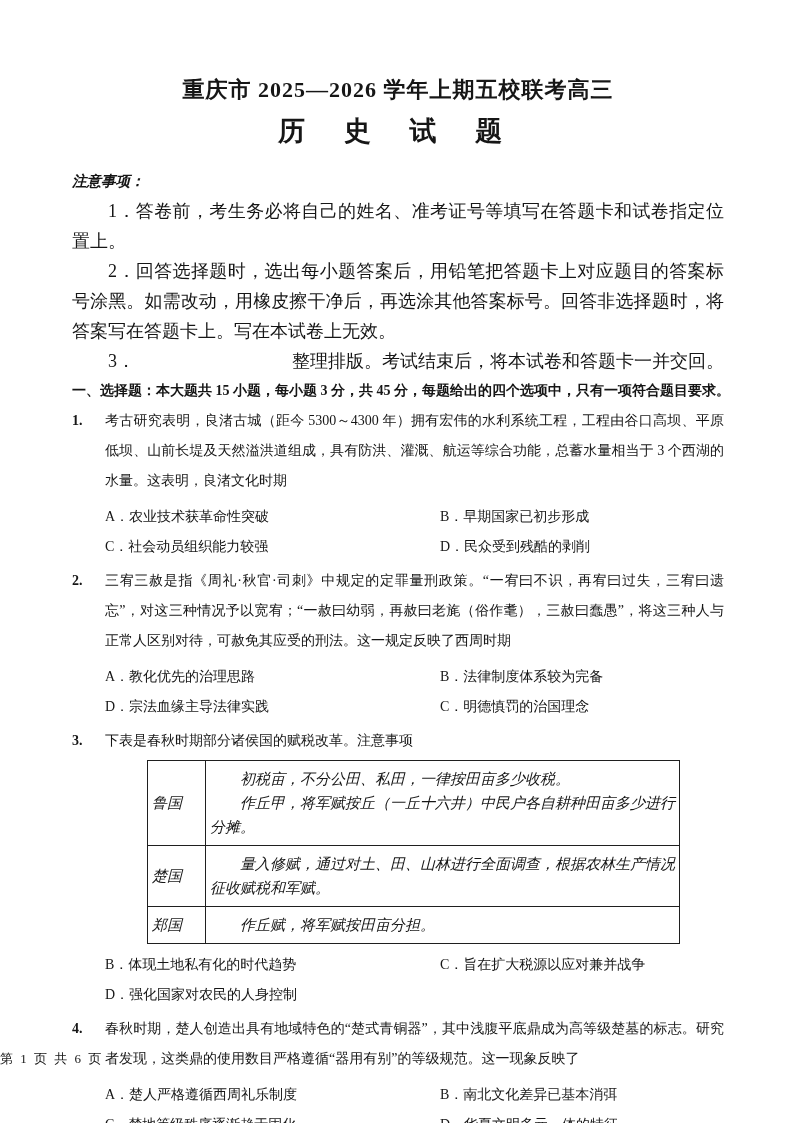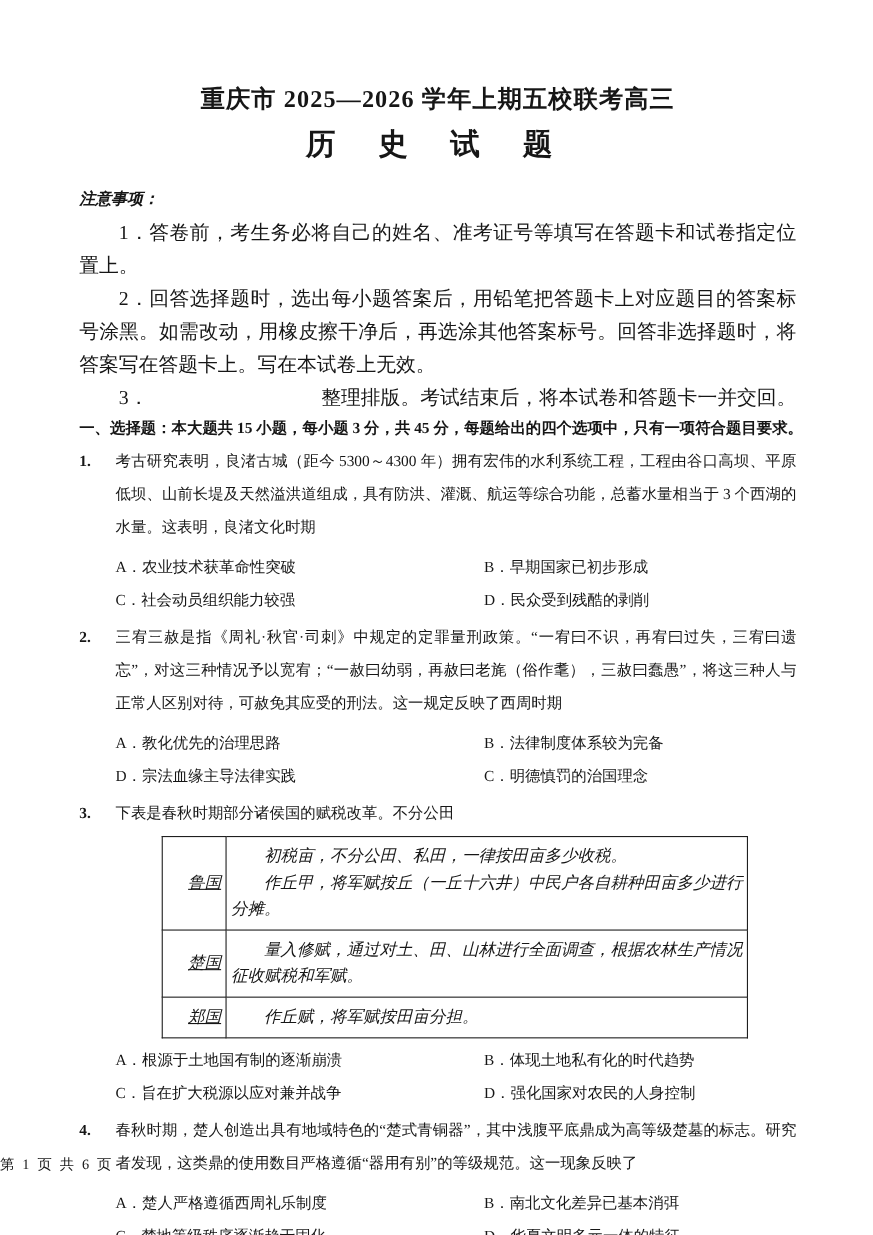--- a/index.html
+++ b/index.html
@@ -37,21 +37,21 @@
     line-height: 30px; margin-top: 6px; margin-bottom: 4px;
   }
   .opt { white-space: nowrap; }
 
   .qtable {
     border-collapse: collapse; table-layout: fixed;
     width: 533px; margin: 4px 0 4px 42px;
     font-style: italic; font-size: 15px; line-height: 24px;
   }
   .qtable td { border: 1.5px solid #1f1f1f; padding: 6px 4px; vertical-align: middle; }
-  .qtable td.state { width: 58px; text-align: right; text-decoration: underline; }
+  .qtable td.state { width: 58px; text-align: left; }
   .qtable td.desc p { text-indent: 2em; text-align: justify; }
 
   .footer {
     position: absolute; top: 1050px; left: 0; width: 100%;
     text-align: left; font-size: 13px; letter-spacing: 2px;
   }
 </style>
 </head>
 <body>
 
@@ -94,21 +94,21 @@
         <span class="opt">B．法律制度体系较为完备</span>
         <span class="opt">D．宗法血缘主导法律实践</span>
         <span class="opt">C．明德慎罚的治国理念</span>
       </div>
     </div>
   </div>
 
   <div class="question">
     <span class="qnum">3.</span>
     <div class="qbody">
-      <p class="stem">下表是春秋时期部分诸侯国的赋税改革。不分公田</p>
+      <p class="stem">下表是春秋时期部分诸侯国的赋税改革。注意事项</p>
       <table class="qtable">
         <tbody>
           <tr>
             <td class="state">鲁国</td>
             <td class="desc">
               <p>初税亩，不分公田、私田，一律按田亩多少收税。</p>
               <p>作丘甲，将军赋按丘（一丘十六井）中民户各自耕种田亩多少进行分摊。</p>
             </td>
           </tr>
           <tr>
@@ -119,21 +119,20 @@
           </tr>
           <tr>
             <td class="state">郑国</td>
             <td class="desc">
               <p>作丘赋，将军赋按田亩分担。</p>
             </td>
           </tr>
         </tbody>
       </table>
       <div class="options">
-        <span class="opt">A．根源于土地国有制的逐渐崩溃</span>
         <span class="opt">B．体现土地私有化的时代趋势</span>
         <span class="opt">C．旨在扩大税源以应对兼并战争</span>
         <span class="opt">D．强化国家对农民的人身控制</span>
       </div>
     </div>
   </div>
 
   <div class="question">
     <span class="qnum">4.</span>
     <div class="qbody">

